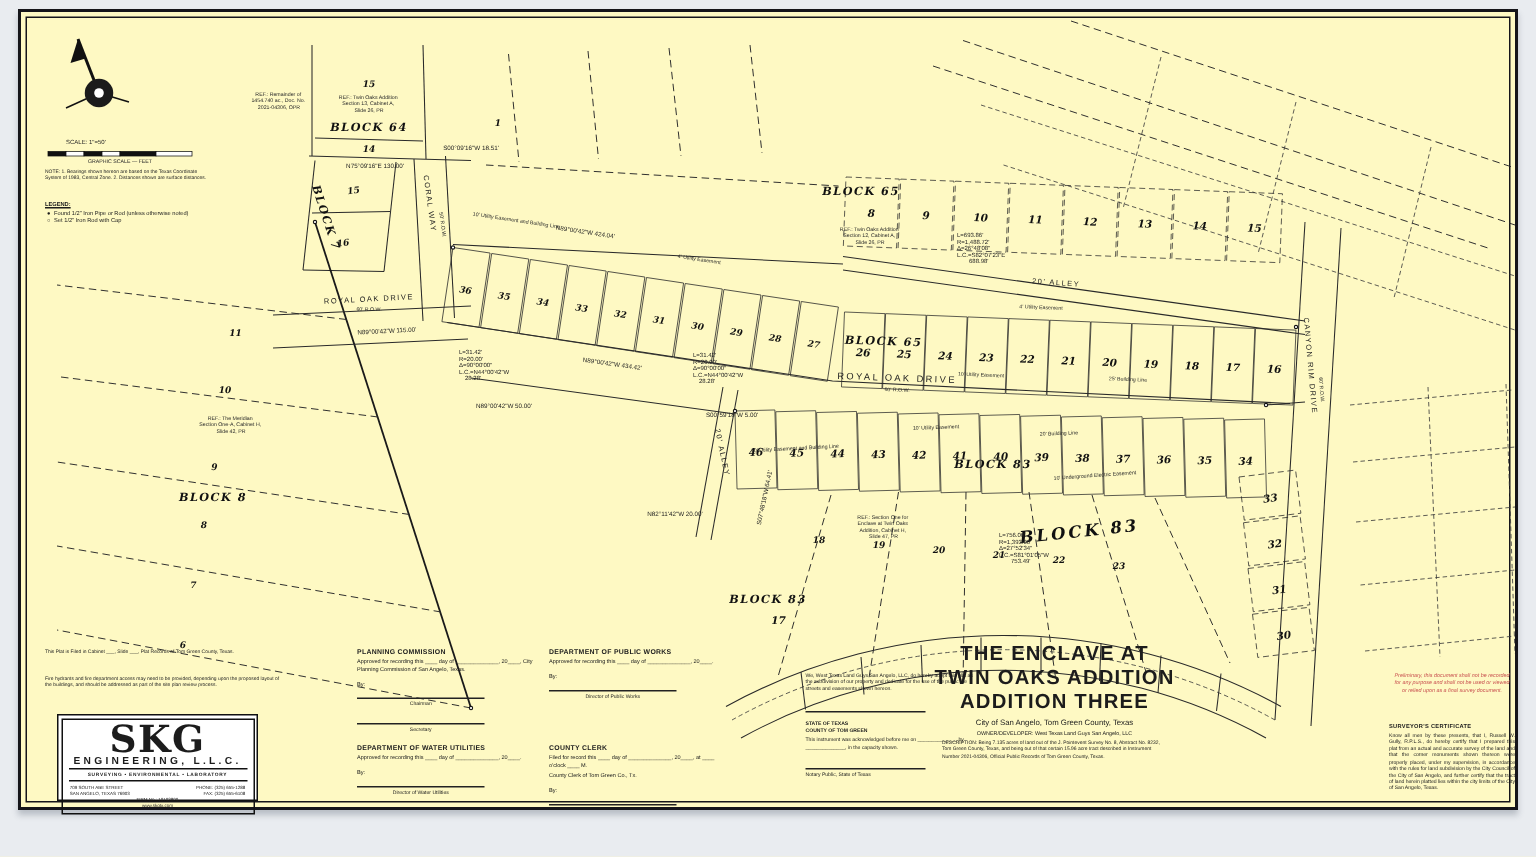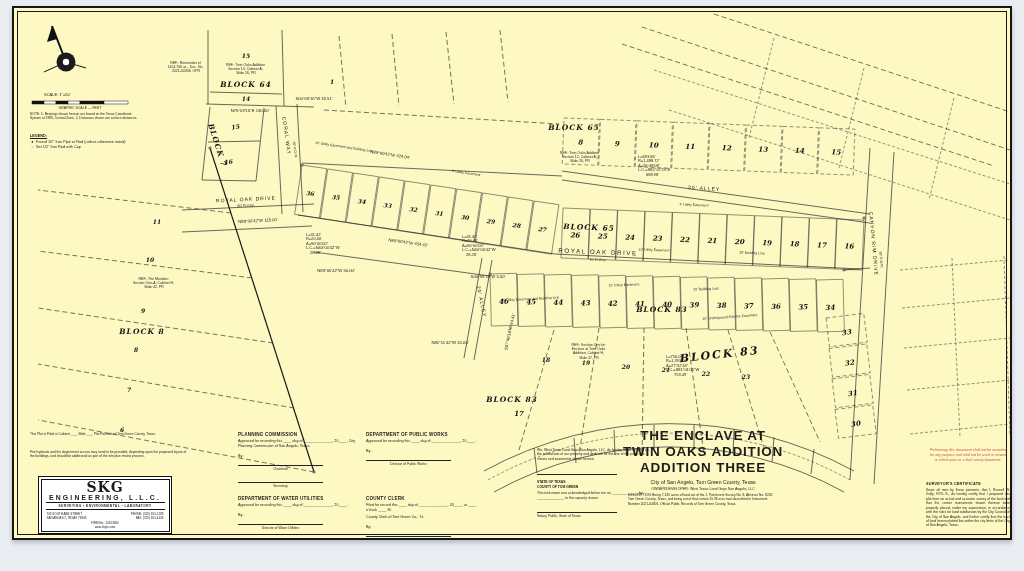--- a/index.html
+++ b/index.html
@@ -44,21 +44,21 @@
   .tsub{font-size:5.2px;margin-top:3px}
   .towner{font-size:3.6px;margin-top:2px}
   .tdesc{font-size:3.3px;line-height:1.35;width:150px;margin:2px auto 0;text-align:left}
 
   .red{color:#c85050;font-size:3.6px;line-height:1.45;text-align:center;font-style:italic}
   .cert .h{font-size:3.8px}
   .cert .p2{text-align:justify}
 
   .skg{border:1.6px solid #101010;padding:1.5px;background:#fff}
   .skg .in2{border:1px solid #101010;text-align:center;padding:1px 0 2px}
-  .skgname{font-family:"DejaVu Serif",serif;font-weight:bold;font-size:14px;line-height:.95;letter-spacing:1px}
+  .skgname{font-family:"DejaVu Serif",serif;font-weight:bold;font-size:25px;line-height:.95;letter-spacing:1px}
   .skgsub{font-size:6.8px;font-weight:bold;letter-spacing:2.2px;border-bottom:1px solid #111;
     margin:0 4px 1px;padding-bottom:1px}
   .skgtag{font-size:3.2px;font-weight:bold;letter-spacing:.5px;border-bottom:1px solid #111;
     margin:0 4px 2px;padding-bottom:1.5px}
   .skgrow{display:flex;justify-content:space-between;padding:0 5px;font-size:3px;line-height:1.4;text-align:left}
   .skgfoot{font-size:3px;line-height:1.4}
   .leg{font-size:3.8px;line-height:1.5}
   .leg .sym{display:inline-block;width:5px;text-align:center}
 </style>
 </head>

